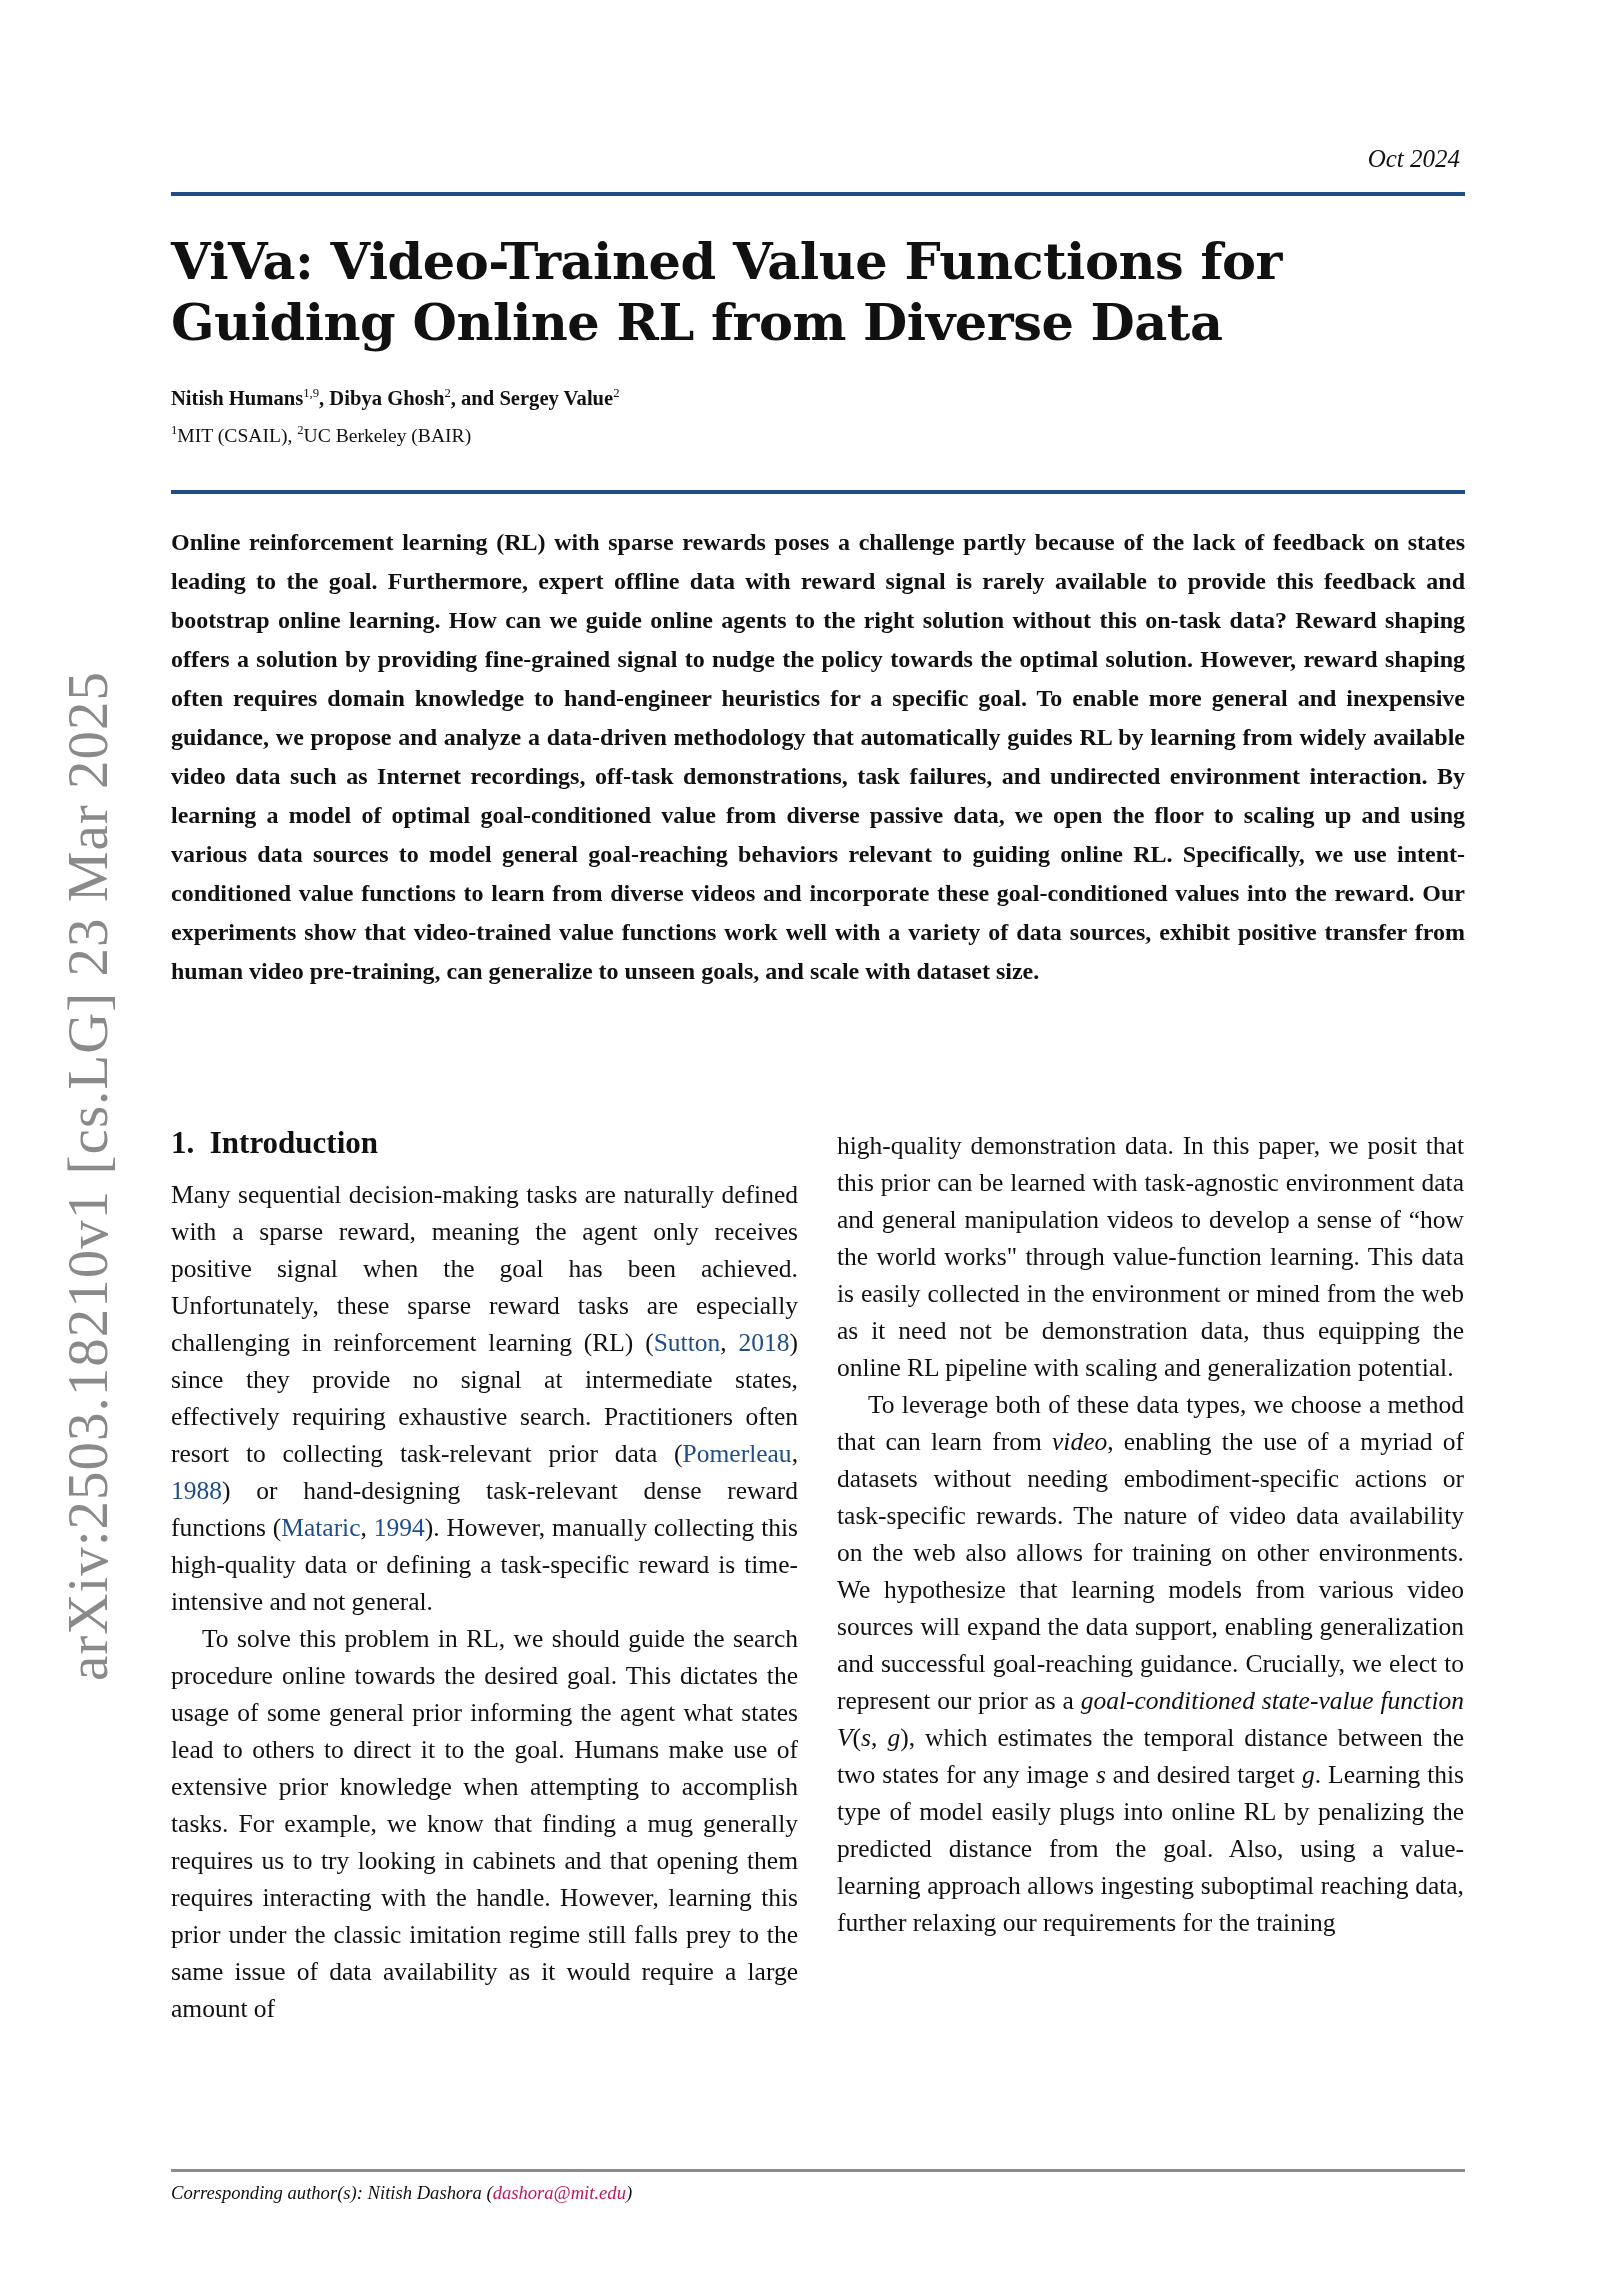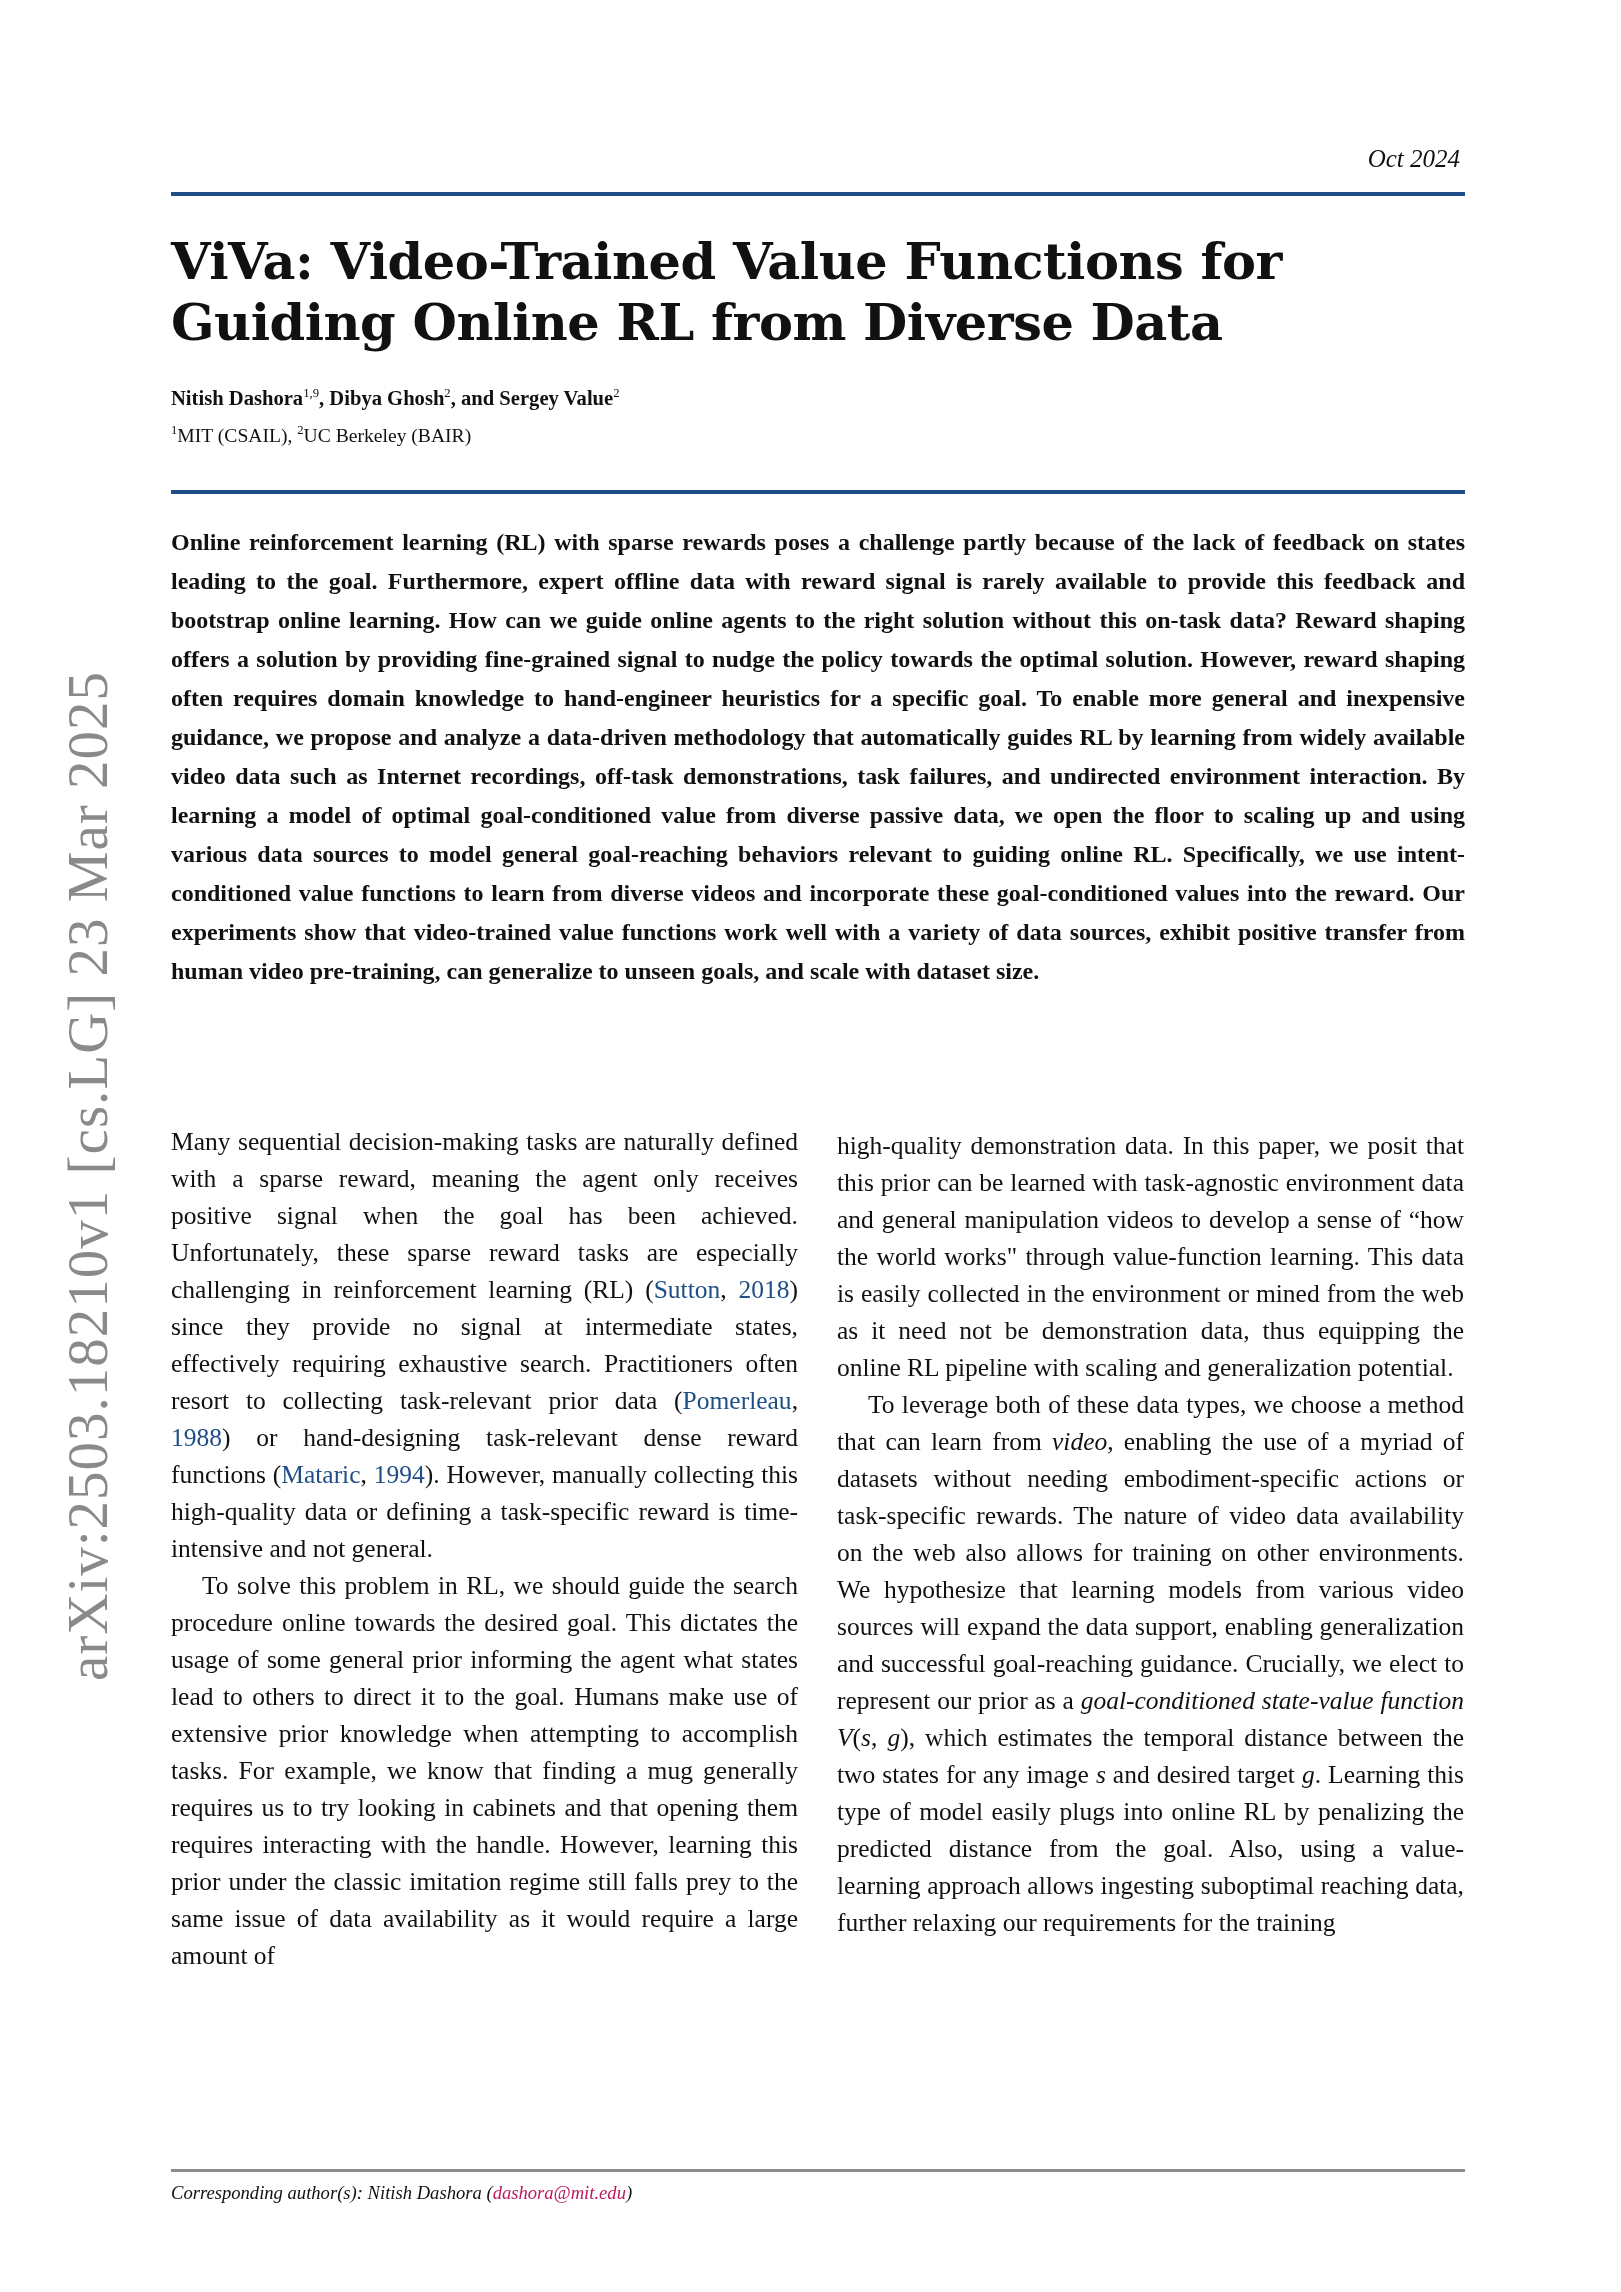--- a/index.html
+++ b/index.html
@@ -50,30 +50,34 @@
   .footer .email { color: #be185d; margin-top: 32px; }
 </style>
 </head>
 <body>
 
 <div class="abs date">Oct 2024</div>
 <div class="abs rule-blue rule-top"></div>
 
 <h1 class="abs title">ViVa: Video-Trained Value Functions for Guiding Online RL from Diverse Data</h1>
 
-<div class="abs authors" id="authors"><span>Nitish Dashora</span><sup>1,9</sup>, <span>Dibya Ghosh</span><sup>2</sup>, and <span>Sergey Value</span><sup>2</sup></div>
+<div class="abs authors" id="authors"><span>Nitish Humans</span><sup>1,9</sup>, <span>Dibya Ghosh</span><sup>2</sup>, and <span>Sergey Value</span><sup>2</sup></div>
 <div class="abs affil" id="affils"><sup>1</sup><span>MIT (CSAIL)</span>, <sup>2</sup><span>UC Berkeley (BAIR)</span></div>
 
 <div class="abs rule-blue rule-mid"></div>
 
 <p class="abs abstract">Online reinforcement learning (RL) with sparse rewards poses a challenge partly because of the lack of feedback on states leading to the goal. Furthermore, expert offline data with reward signal is rarely available to provide this feedback and bootstrap online learning. How can we guide online agents to the right solution without this on-task data? Reward shaping offers a solution by providing fine-grained signal to nudge the policy towards the optimal solution. However, reward shaping often requires domain knowledge to hand-engineer heuristics for a specific goal. To enable more general and inexpensive guidance, we propose and analyze a data-driven methodology that automatically guides RL by learning from widely available video data such as Internet recordings, off-task demonstrations, task failures, and undirected environment interaction. By learning a model of optimal goal-conditioned value from diverse passive data, we open the floor to scaling up and using various data sources to model general goal-reaching behaviors relevant to guiding online RL. Specifically, we use intent-conditioned value functions to learn from diverse videos and incorporate these goal-conditioned values into the reward. Our experiments show that video-trained value functions work well with a variety of data sources, exhibit positive transfer from human video pre-training, can generalize to unseen goals, and scale with dataset size.</p>
 
 <div class="abs sidebar-id">arXiv:2503.18210v1  [cs.LG]  23 Mar 2025</div>
 
 <div class="abs col col-left">
+  <h2 class="section-title">
+    <span>1.</span>&nbsp;
+    <span>Introduction</span>
+  </h2>
   <p><span>Many sequential decision-making tasks are naturally defined with a sparse reward, meaning the agent only receives positive signal when the goal has been achieved. Unfortunately, these sparse reward tasks are especially challenging in reinforcement learning (RL) (</span><a class="cite">Sutton</a><span>, </span><a class="cite">2018</a><span>) since they provide no signal at intermediate states, effectively requiring exhaustive search. Practitioners often resort to collecting task-relevant prior data (</span><a class="cite">Pomerleau</a><span>, </span><a class="cite">1988</a><span>) or hand-designing task-relevant dense reward functions (</span><a class="cite">Mataric</a><span>, </span><a class="cite">1994</a><span>). However, manually collecting this high-quality data or defining a task-specific reward is time-intensive and not general.</span></p>
   <p class="indent"><span>To solve this problem in RL, we should guide the search procedure online towards the desired goal. This dictates the usage of some general prior informing the agent what states lead to others to direct it to the goal.  Humans make use of extensive prior knowledge when attempting to accomplish tasks. For example, we know that finding a mug generally requires us to try looking in cabinets and that opening them requires interacting with the handle. However, learning this prior under the classic imitation regime still falls prey to the same issue of data availability as it would require a large amount of </span></p>
 </div>
 
 <div class="abs col col-right">
   <p id="p2cont"><span>high-quality demonstration data. In this paper, we posit that this prior can be learned with task-agnostic environment data and general manipulation videos to develop a sense of “how the world works" through value-function learning. This data is easily collected in the environment or mined from the web as it need not be demonstration data, thus equipping the online RL pipeline with scaling and generalization potential.</span></p>
   <p class="indent"><span>To leverage both of these data types, we choose a method that can learn from </span><em>video</em><span>, enabling the use of a myriad of datasets without needing embodiment-specific actions or task-specific rewards. The nature of video data availability on the web also allows for training on other environments.  We hypothesize that learning models from various video sources will expand the data support, enabling generalization and successful goal-reaching guidance.  Crucially, we elect to represent our prior as a </span><em>goal-conditioned state-value function</em><span> </span><em>V</em><span>(</span><em>s</em><span>, </span><em>g</em><span>), which estimates the temporal distance between the two states for any image </span><em>s</em><span> and desired target </span><em>g</em><span>. Learning this type of model easily plugs into online RL by penalizing the predicted distance from the goal. Also, using a value-learning approach allows ingesting suboptimal reaching data, further relaxing our requirements for the training</span></p>
 </div>
 
 <div class="abs rule-gray"></div>

